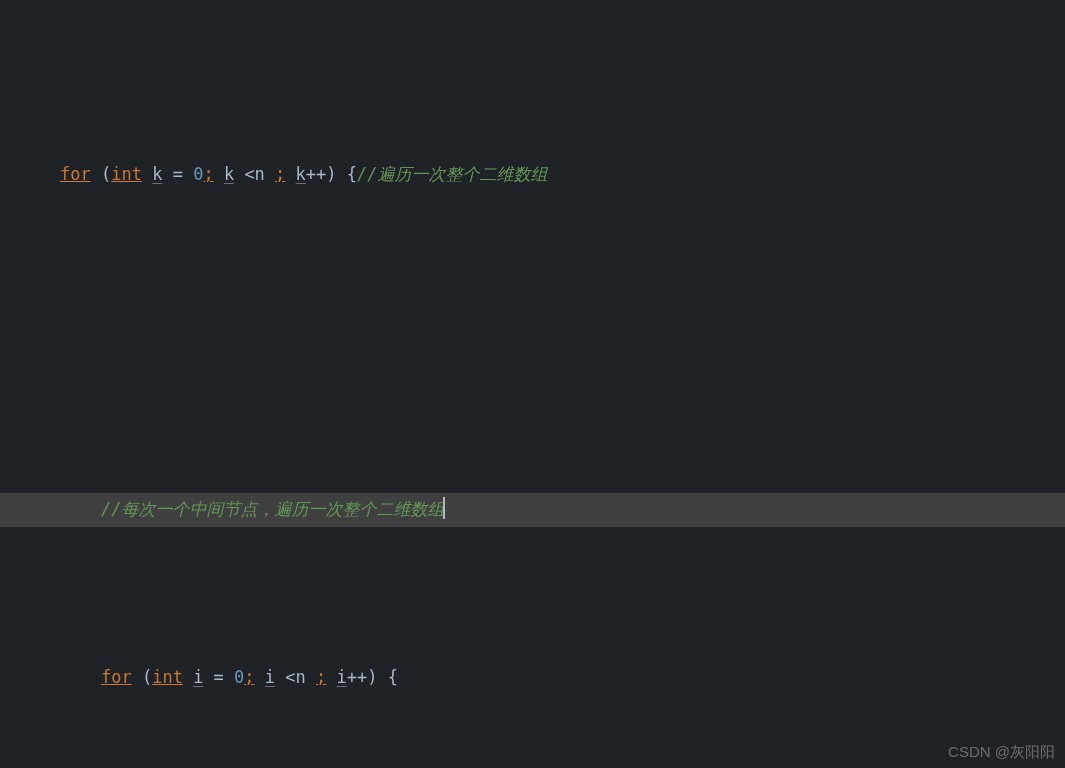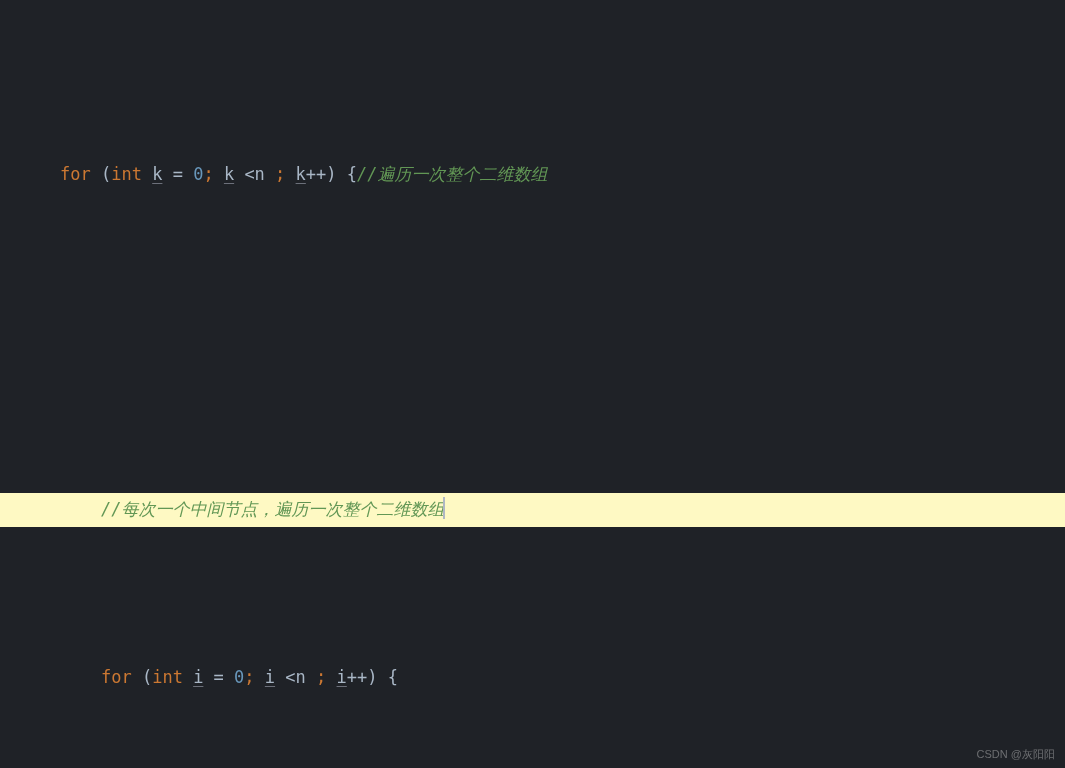--- a/index.html
+++ b/index.html
@@ -16,42 +16,42 @@
     line-height: 33.5px;
     color: #a9b7c6;
     white-space: pre;
     padding-top: 24px;
   }
   .line {
     padding-left: 60px;
     height: 33.5px;
   }
   .line.highlight {
-    background: #fef9c3;
+    background: #404040;
     position: relative;
   }
   .caret {
     display: inline-block;
     width: 1.5px;
     height: 22px;
     background: #b0b8c4;
     vertical-align: -4px;
     margin-left: -1px;
   }
-  .kw   { color: #cc7832; }      
+  .kw   { color: #cc7832; text-decoration: underline; }      
   .num  { color: #6897bb; }      
   .com  { color: #629755; font-style: italic; }  
   .uvar { text-decoration: underline; text-decoration-color: #6c707a; text-underline-offset: 3px; }
   .watermark {
     position: absolute;
     right: 10px;
     bottom: 6px;
     color: rgba(200,200,200,0.45);
     font-family: sans-serif;
-    font-size: 11px;
+    font-size: 15px;
   }
 </style>
 </head>
 <body>
 
 <div class="editor">
 
   
   <div class="line"><span class="kw">for</span><span> (</span><span class="kw">int</span><span> </span><span class="uvar">k</span><span> = </span><span class="num">0</span><span class="kw">;</span><span> </span><span class="uvar">k</span><span> &lt;n </span><span class="kw">;</span><span> </span><span class="uvar">k</span><span>++) {</span><span class="com">//遍历一次整个二维数组</span></div>
 

